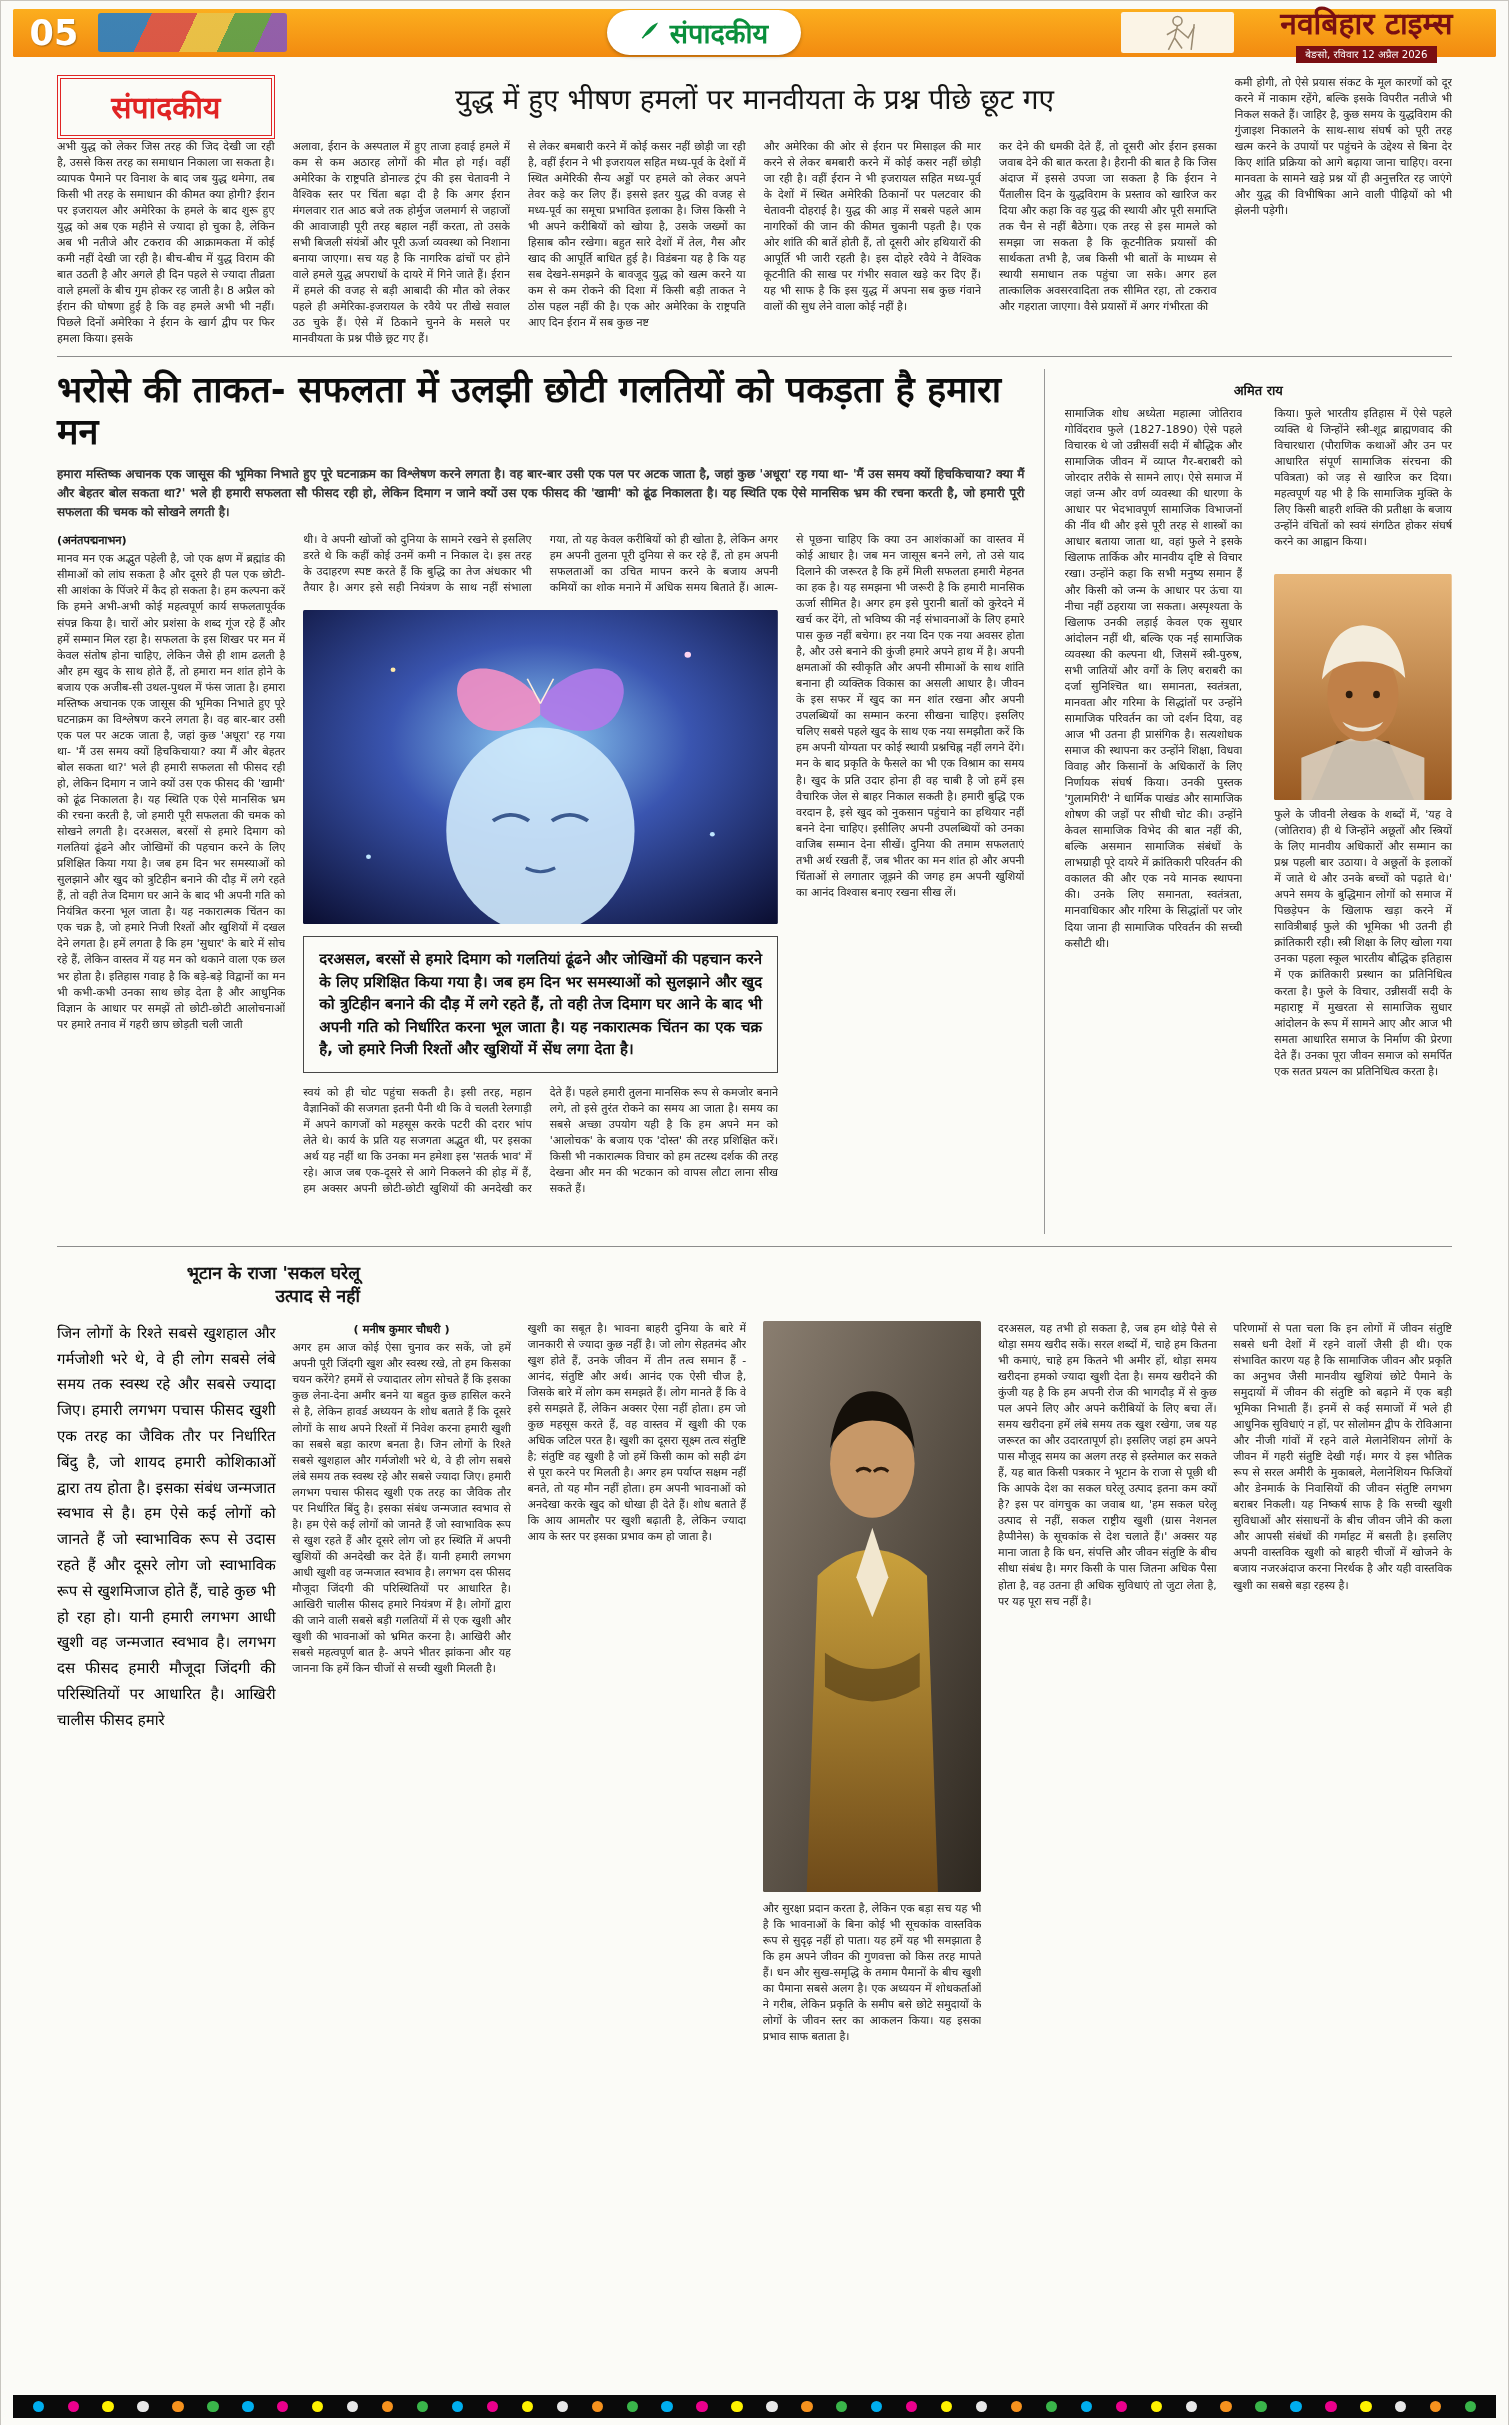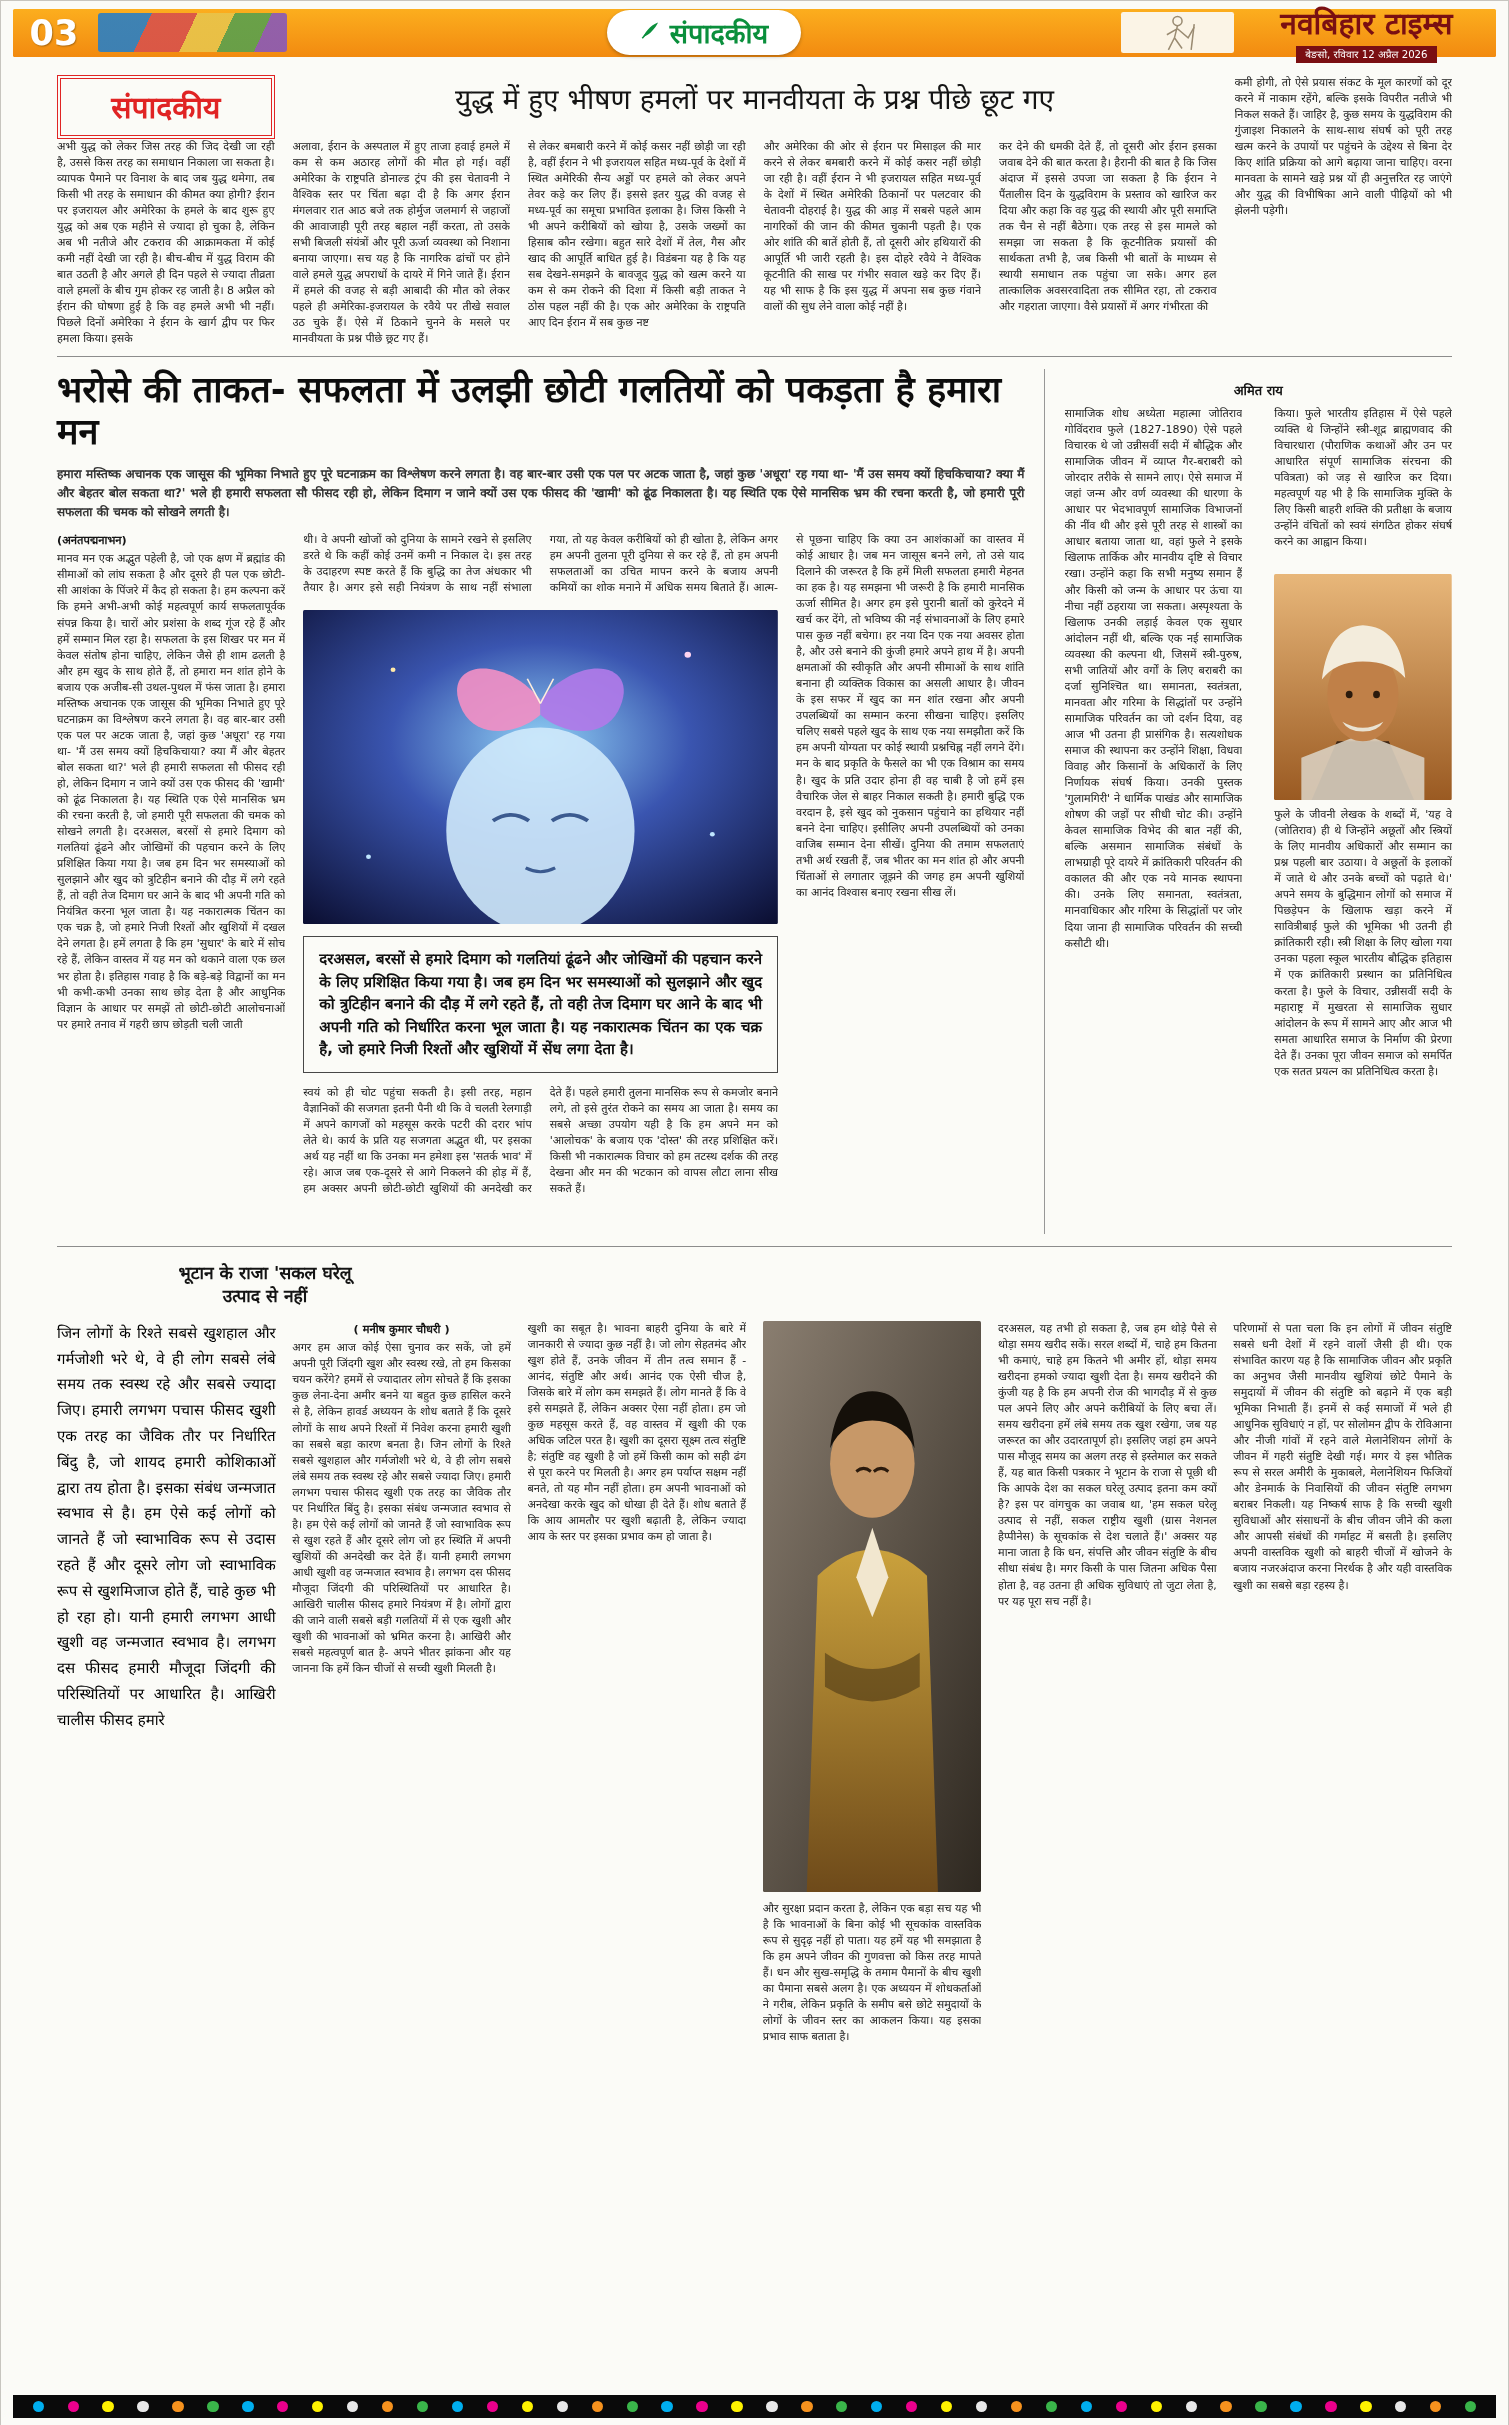--- a/index.html
+++ b/index.html
@@ -56,42 +56,42 @@
   .eq-headline{text-align:center;font-size:33px;font-weight:bold;line-height:1.28;padding-top:3px}
   .eq-byline{text-align:center;font-weight:bold;font-size:13px;margin:12px 0 7.5px}
   .eq-body{display:grid;grid-template-columns:1fr 1fr;column-gap:32px;height:702px}
   .eq-col{height:100%}
   .portrait{height:226px;margin:7.5px 0;overflow:hidden;border-radius:1.5px}
   .eq-right-top{height:160px;overflow:hidden}
   .eq-right-bottom{overflow:hidden}
 
   
   .bh-head{display:flex;align-items:center;gap:26px;padding:3px 0 12px 113px}
-  .kicker{width:190px;font-size:17.4px;font-weight:bold;line-height:1.35;text-align:center}
+  .kicker{width:190px;font-size:17.4px;font-weight:bold;line-height:1.35;text-align:right}
   .bh-headline{flex:1;font-size:32px;font-weight:bold;text-align:center;line-height:1.2}
   .bh-spacer{width:234px}
   .bh-body{display:grid;grid-template-columns:repeat(6,1fr);column-gap:16.6px;height:1004px}
   .bh-col{height:100%}
   .bh-intro{font-size:15px;font-weight:normal;color:#000000;line-height:1.72;text-align:justify;overflow:hidden}
   .bh-byline{text-align:center}
   .king-photo{height:571px;margin-bottom:9px;overflow:hidden;border-radius:1.5px}
   .under-photo{overflow:hidden}
 
   
   .pressbar{position:absolute;bottom:7.5px;left:12px;right:12px;height:22.6px;background:#0a0a0a;
             display:flex;align-items:center;justify-content:space-between;padding:0 19.6px}
   .dot{width:11.3px;height:11.3px;border-radius:50%;flex:0 0 auto}
 </style>
 </head>
 <body>
 
 <div class="page">
 
   <header class="masthead">
-    <div class="page-number">03</div>
+    <div class="page-number">05</div>
     <div class="collage"></div>
     <div class="section-pill">
       <span class="icon">
         <svg width="19.6" height="19.6" viewBox="0 0 26 26">
             <path d="M3 23 C9 10 18 4 24 2 C20 10 13 18 5 21 Z" fill="#0a8f3c"></path>
             <line x1="3" y1="23" x2="11" y2="14" stroke="#0a8f3c" stroke-width="2"></line>
           </svg>
       </span>
       <span class="t">संपादकीय</span>
     </div>

